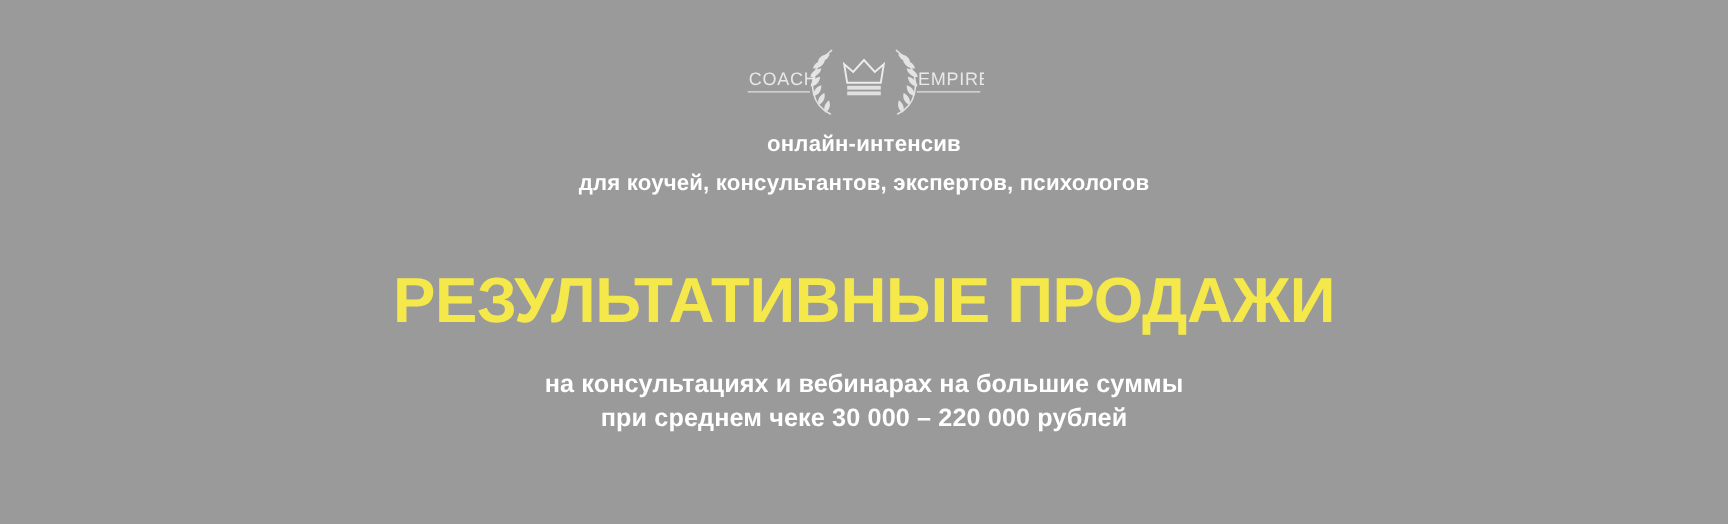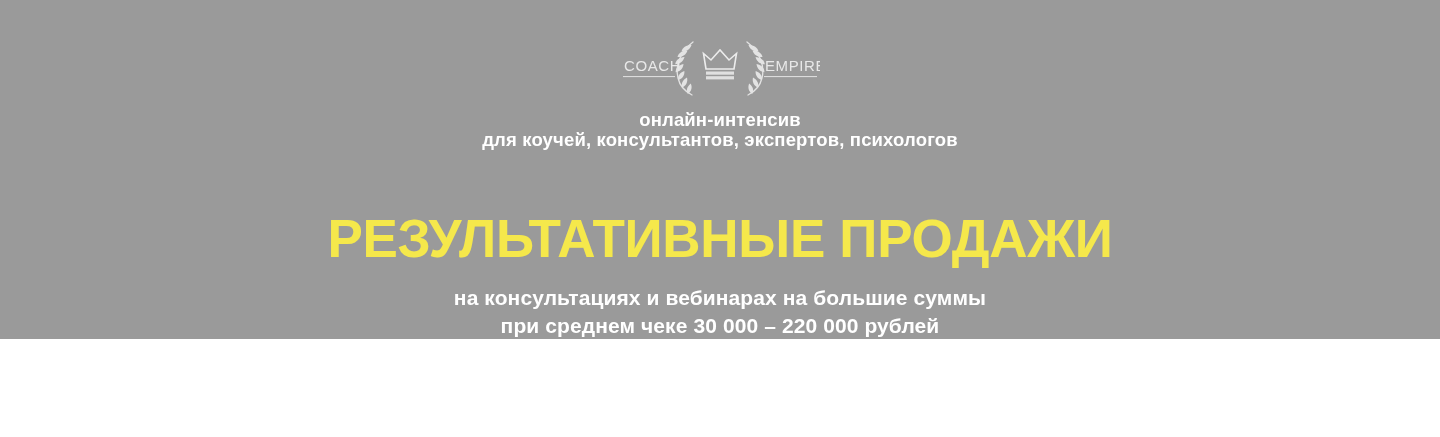--- a/index.html
+++ b/index.html
@@ -8,21 +8,21 @@
   }
   body {
     width: 1440px;
     height: 437px;
     overflow: hidden;
     font-family: "Liberation Sans", sans-serif;
   }
   #banner {
     position: relative;
     width: 1440px;
-    height: 339px;
+    height: 437px;
     background: #9a9a9a;
     box-sizing: border-box;
     display: flex;
     flex-direction: column;
     align-items: center;
   }
 
   
   .logo-block {
     margin-top: 38px;
@@ -42,20 +42,21 @@
   
   .sub-1 {
     margin-top: 14px;
     font-size: 18.5px;
     font-weight: bold;
     color: #ffffff;
     letter-spacing: 0.15px;
     line-height: 20px;
   }
   .sub-2 {
+    margin-top: 12px;
     font-size: 18.5px;
     font-weight: bold;
     color: #ffffff;
     letter-spacing: 0.15px;
     line-height: 20px;
     text-align: center;
   }
 
   
   .headline {
@@ -64,21 +65,21 @@
     font-weight: bold;
     color: #f5e84b;
     letter-spacing: -0.3px;
     line-height: 54px;
     text-align: center;
     white-space: nowrap;
   }
 
   
   .body-lines {
-    margin-top: 18px;
+    margin-top: 29px;
     text-align: center;
   }
   .body-line {
     font-size: 21px;
     font-weight: bold;
     color: #ffffff;
     line-height: 28px;
     letter-spacing: 0.1px;
     white-space: nowrap;
   }

